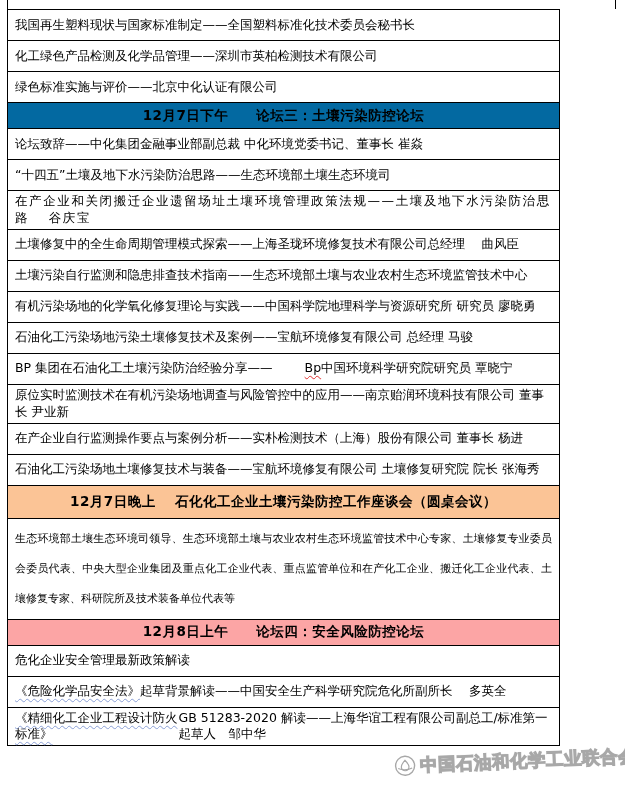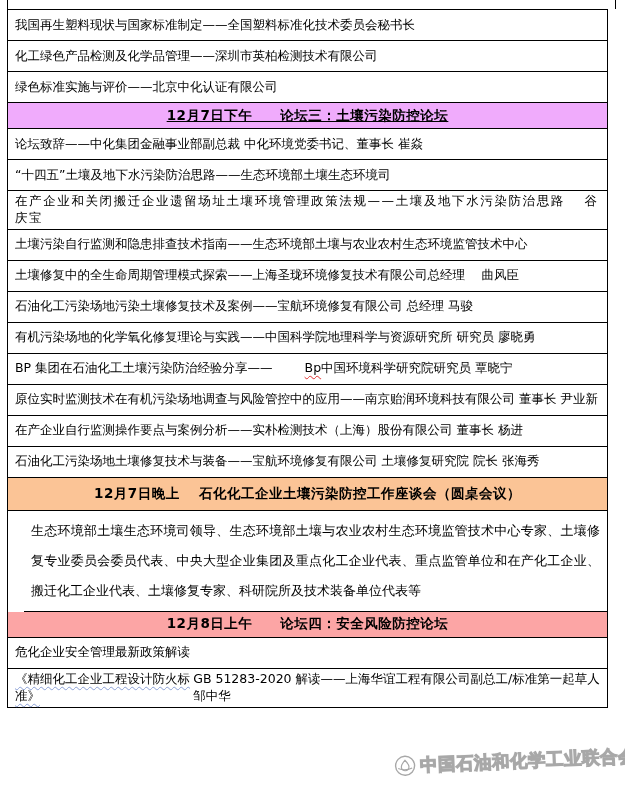--- a/index.html
+++ b/index.html
@@ -13,21 +13,21 @@
   }
   .top-stub {
     position: absolute; top: 0; left: 7px;
     width: 609px; height: 9px;
     border-left: 1.5px solid #000;
     border-right: 1.5px solid #000;
     box-sizing: border-box;
   }
   .agenda-table {
     position: absolute; top: 9px; left: 7px;
-    width: 601px;
+    width: 553px;
     border: 1.5px solid #000;
     box-sizing: border-box;
     background: #fff;
   }
   .row {
     border-bottom: 1.5px solid #000;
     box-sizing: border-box;
   }
   .row:last-child { border-bottom: none; }
   .item {
@@ -45,24 +45,23 @@
     justify-content: center;
     font-weight: bold;
     font-size: 13.5px;
     letter-spacing: 0.5px;
   }
   .header.orange { min-height: 33px; }
   .tracking { letter-spacing: 1.6px; }
   .multiline {
     display: block;
     padding: 5px 7px;
-    font-size: 13px;
+    font-size: 11px;
     line-height: 30px;
     text-align: justify;
-    margin-left: 16px;
   }
   .mark-red {
     text-decoration: underline wavy #e03131 1px;
     text-underline-offset: 3px;
     padding-left: 32px;
   }
   .mark-blue {
     text-decoration: underline wavy #8ba0d6 1px;
     text-underline-offset: 3px;
   }
@@ -88,40 +87,44 @@
 </style>
 </head>
 <body>
 
 <div class="top-stub"></div>
 
 <div class="agenda-table" id="agenda-table">
     <div class="row item">我国再生塑料现状与国家标准制定——全国塑料标准化技术委员会秘书长</div>
     <div class="row item">化工绿色产品检测及化学品管理——深圳市英柏检测技术有限公司</div>
     <div class="row item">绿色标准实施与评价——北京中化认证有限公司</div>
-    <div class="row header blue" style="background: #f0abfc; text-decoration: underline;">12月7日下午　　论坛三：土壤污染防控论坛</div>
+    <div class="row header blue" style="background: #0369a1;">12月7日下午　　论坛三：土壤污染防控论坛</div>
     <div class="row item">论坛致辞——中化集团金融事业部副总裁 中化环境党委书记、董事长 崔焱</div>
     <div class="row item">“十四五”土壤及地下水污染防治思路——生态环境部土壤生态环境司</div>
     <div class="row item tracking">在产企业和关闭搬迁企业遗留场址土壤环境管理政策法规——土壤及地下水污染防治思路　 谷庆宝</div>
+    <div class="row item">土壤修复中的全生命周期管理模式探索——上海圣珑环境修复技术有限公司总经理　 曲风臣</div>
     <div class="row item">土壤污染自行监测和隐患排查技术指南——生态环境部土壤与农业农村生态环境监管技术中心</div>
-    <div class="row item">土壤修复中的全生命周期管理模式探索——上海圣珑环境修复技术有限公司总经理　 曲风臣</div>
+    <div class="row item">有机污染场地的化学氧化修复理论与实践——中国科学院地理科学与资源研究所 研究员 廖晓勇</div>
     <div class="row item">石油化工污染场地污染土壤修复技术及案例——宝航环境修复有限公司 总经理 马骏</div>
-    <div class="row item">有机污染场地的化学氧化修复理论与实践——中国科学院地理科学与资源研究所 研究员 廖晓勇</div>
     <div class="row item">
       <span>BP 集团在石油化工土壤污染防治经验分享——</span>
       <span class="mark-red">Bp</span>
       <span> 中国环境科学研究院研究员 覃晓宁</span>
     </div>
     <div class="row item">原位实时监测技术在有机污染场地调查与风险管控中的应用——南京贻润环境科技有限公司 董事长 尹业新</div>
     <div class="row item">在产企业自行监测操作要点与案例分析——实朴检测技术（上海）股份有限公司 董事长 杨进</div>
     <div class="row item">石油化工污染场地土壤修复技术与装备——宝航环境修复有限公司 土壤修复研究院 院长 张海秀</div>
     <div class="row header orange" style="background: rgb(251, 196, 150);">12月7日晚上　 石化化工企业土壤污染防控工作座谈会（圆桌会议）</div>
     <div class="row multiline">生态环境部土壤生态环境司领导、生态环境部土壤与农业农村生态环境监管技术中心专家、土壤修复专业委员会委员代表、中央大型企业集团及重点化工企业代表、重点监管单位和在产化工企业、搬迁化工企业代表、土壤修复专家、科研院所及技术装备单位代表等</div>
     <div class="row header green" style="background: #fca5a5;">12月8日上午　　论坛四：安全风险防控论坛</div>
     <div class="row item">危化企业安全管理最新政策解读</div>
+    <div class="row item">
+      <span class="mark-blue">《危险化学品安全法》</span>
+      <span>起草背景解读——中国安全生产科学研究院危化所副所长　 多英全</span>
+    </div>
     <div class="row item">
       <span class="mark-blue">《精细化工企业工程设计防火标准》</span>
       <span>GB 51283-2020 解读——上海华谊工程有限公司副总工/标准第一起草人　邹中华</span>
     </div>
   </div>
 
 <div class="watermark">
   <svg class="wm-logo" width="24" height="24" viewBox="0 0 24 24">
     <circle cx="12" cy="12" r="9.5" fill="rgba(255,255,255,0.55)" stroke="#a8a8a8" stroke-width="1.4"></circle>
     <path d="M12 6.5 C 9.2 9.5, 8.2 11.5, 8.2 13.2 a 3.8 3.8 0 0 0 7.6 0 C 15.8 11.5, 14.8 9.5, 12 6.5 Z" fill="none" stroke="#a8a8a8" stroke-width="1.2"></path>

